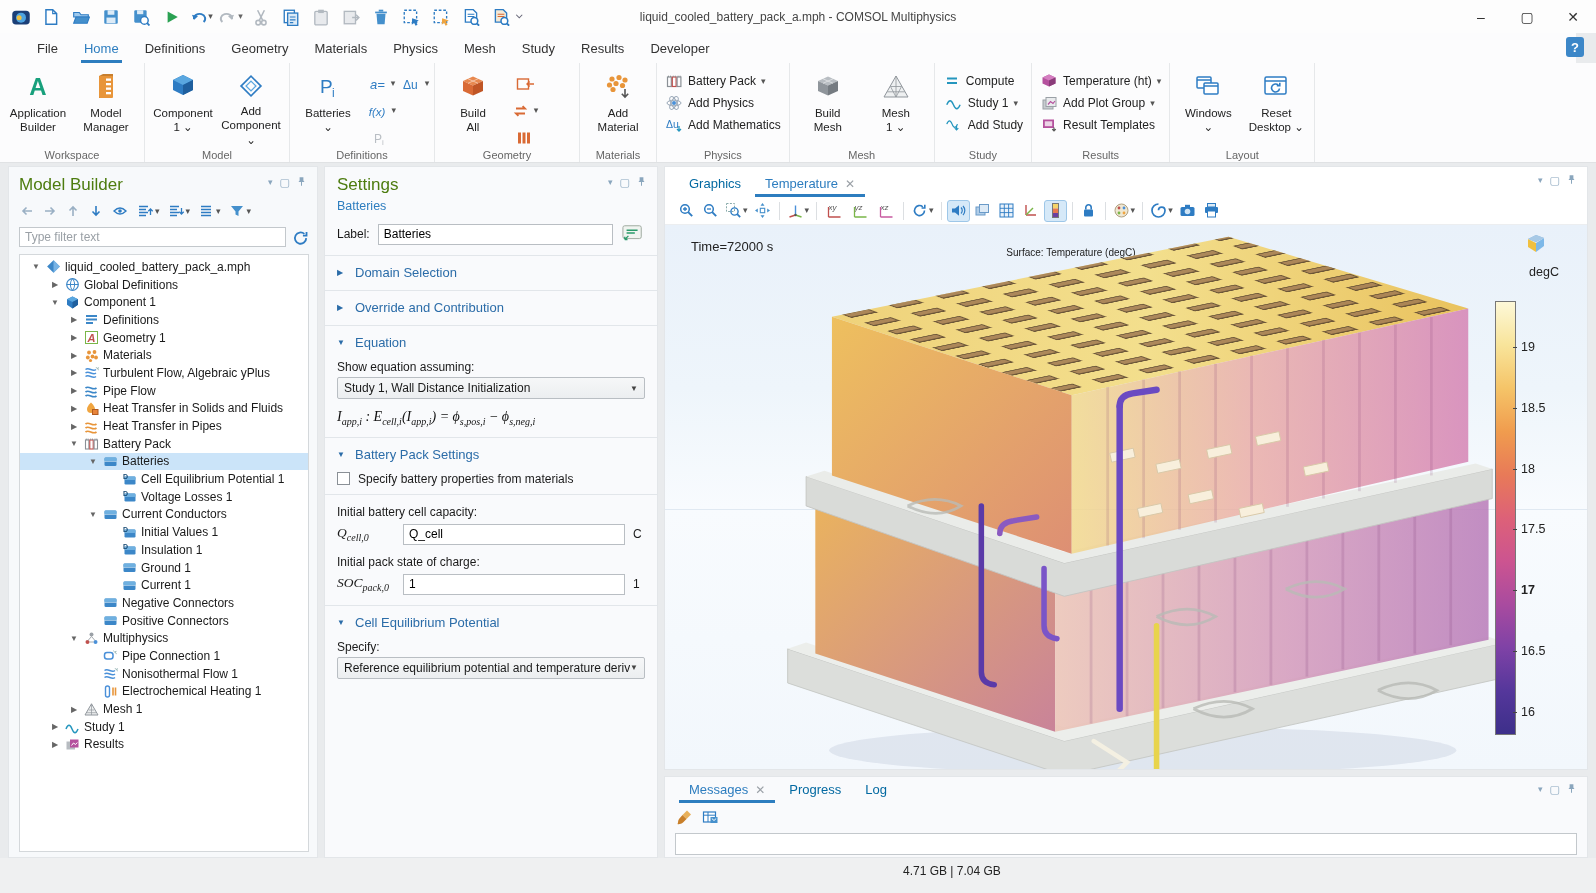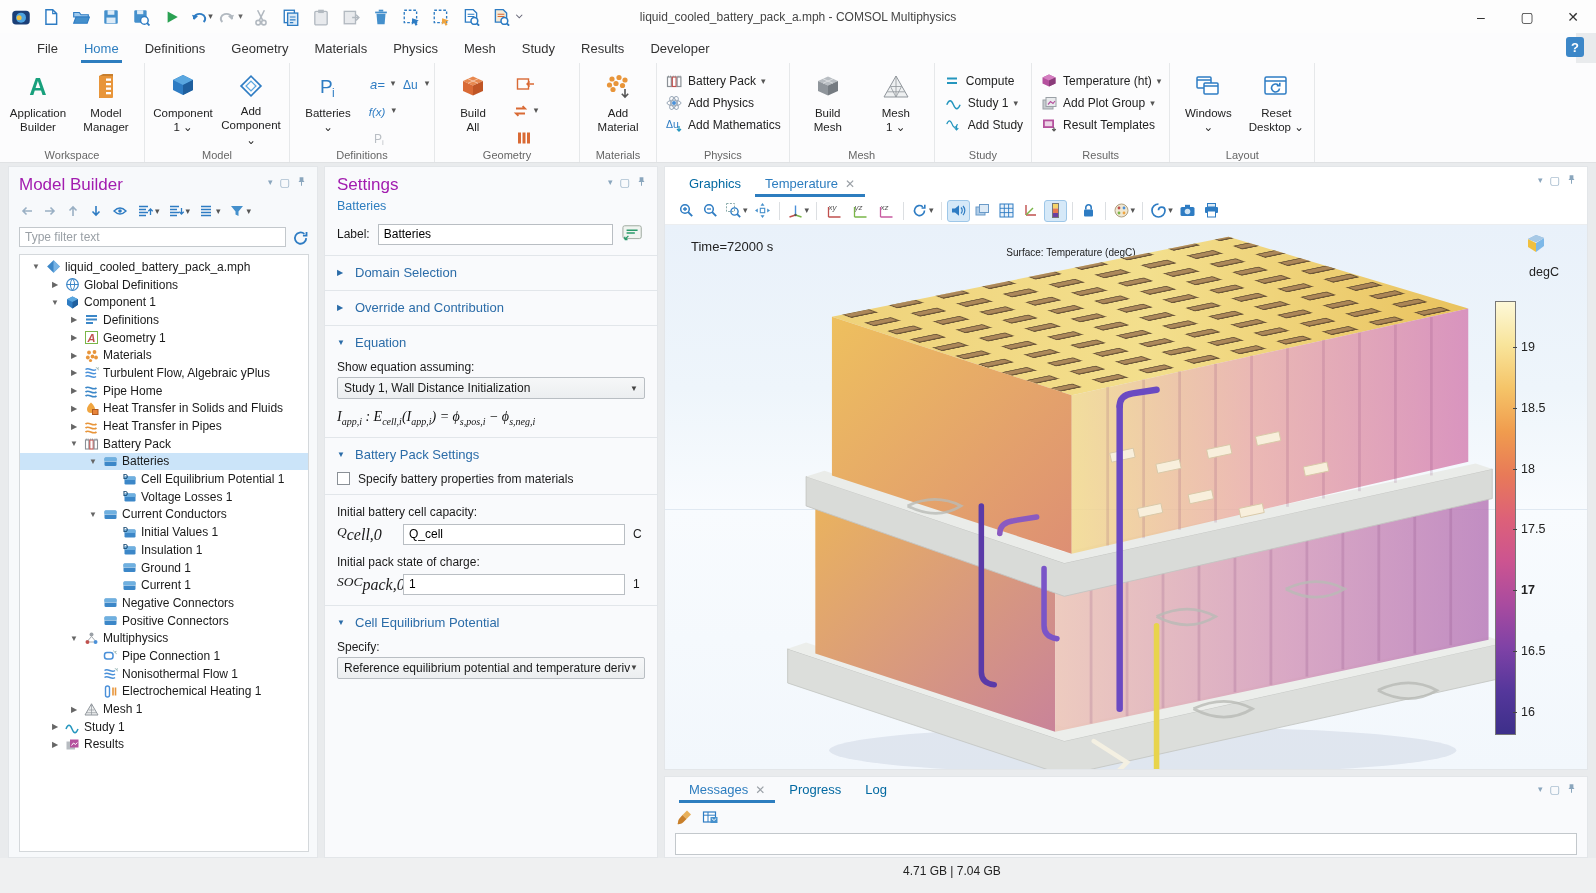--- a/index.html
+++ b/index.html
@@ -31,21 +31,21 @@
   .rbtn-large { width:68px; display:flex; flex-direction:column; align-items:center; padding-top:5px; border-radius:3px; cursor:default; }
   .rbtn-large .ric { height:32px; display:flex; align-items:center; justify-content:center; }
   .rbtn-large .rlabel { font-size:11.5px; color:#222; text-align:center; line-height:1.25; margin-top:3px; }
   .rchev { color:#555; font-size:9px; line-height:1; }
   .rlist { display:flex; flex-direction:column; justify-content:flex-start; gap:4px; padding-top:6px; }
   .rbtn-small { display:flex; align-items:center; gap:5px; font-size:12px; color:#222; padding:1px 4px; border-radius:3px; white-space:nowrap; }
   .rside { display:grid; grid-template-columns:34px 34px; grid-auto-rows:27px; align-items:center; padding-top:4px; }
   .rside .rbtn-mini { display:flex; align-items:center; gap:2px; justify-content:center; border-radius:3px; }
 
   
-  .panel-title { font-size:17px; color:#a21caf; }
+  .panel-title { font-size:17px; color:#4d7c0f; }
   .panel-ctl { position:absolute; right:8px; top:8px; display:flex; gap:7px; align-items:center; }
   .sep-v { width:1px; height:18px; background:#dcdfe2; margin:0 3px; }
 
   
   #model-builder { position:absolute; left:8px; top:166px; width:310px; height:692px; background:#f7f9fb; border:1px solid #e3e6e9; padding:8px 8px 8px 10px; }
   #mb-toolbar { display:flex; align-items:center; gap:7px; margin-top:6px; height:20px; }
   #mb-filter-row { display:flex; align-items:center; gap:5px; margin-top:6px; }
   #mb-filter { flex:1; height:20px; border:1px solid #c3c8cc; background:#fff; font-size:12px; color:#333; padding:0 5px; font-family:inherit; }
   #mb-filter::placeholder { color:#9aa0a6; }
   #tree-box { margin-top:7px; background:#fff; border:1px solid #d4d8db; height:598px; overflow:hidden; padding-top:3px; }
@@ -63,21 +63,21 @@
   .set-input { height:21px; border:1px solid #b9bec3; background:#fff; font-size:12px; padding:0 5px; font-family:inherit; }
   .sec-div { height:1px; background:#e2e6ea; margin:10px -12px 0 -12px; }
   .sec-head { display:flex; align-items:center; gap:8px; color:#2b6ca8; font-size:13px; margin-top:9px; cursor:default; }
   .sec-head .tri { font-size:8px; color:#2b6ca8; width:10px; }
   .field-label { margin-top:10px; color:#1a1a1a; }
   .dropdown { margin-top:3px; height:22px; background:linear-gradient(#f6f7f8,#eceef0); border:1px solid #b9bec3; border-radius:2px; display:flex; align-items:center; padding:0 6px; justify-content:space-between; font-size:12px; }
   .dd-arrow { color:#444; font-size:8px; }
   .formula { font-family:"Liberation Serif","DejaVu Serif",serif; font-style:italic; font-size:14px; margin-top:10px; color:#111; }
   .formula sub { font-size:10px; }
   .sym { font-family:"Liberation Serif","DejaVu Serif",serif; font-style:italic; font-size:13.5px; width:58px; flex:none; }
-  .sym sub { font-size:16px; }
+  .sym sub { font-size:10px; }
   .unit { width:12px; text-align:left; flex:none; }
   .checkbox { width:13px; height:13px; border:1px solid #8a9096; background:#fff; flex:none; }
 
   
   #graphics { position:absolute; left:664px; top:166px; width:924px; height:604px; background:#fff; border:1px solid #e3e6e9; display:flex; flex-direction:column; }
   .tabs-row { height:30px; display:flex; align-items:flex-end; padding-left:14px; gap:4px; position:relative; flex:none; }
   .tab { padding:5px 10px 6px 10px; font-size:13px; color:#0369a1; display:flex; align-items:center; gap:7px; position:relative; }
   .tab.active { color:#2d7dbf; }
   .tab.active::after { content:""; position:absolute; left:0; right:0; bottom:0; height:3px; background:#2d7dbf; }
   .tab .x { color:#9aa0a6; font-size:12px; }
@@ -738,21 +738,21 @@
         </span>
         <span class="tree-label">Turbulent Flow, Algebraic yPlus</span>
       </div>
       <div class="tree-row" style="padding-left: 46px;">
         <span class="tree-exp">▶</span>
         <span class="tree-ico">
           <svg width="15" height="15" viewBox="0 0 15 15">
             <path d="M1.5 5c3.5-3 7 3 11 0M1.5 9c3.5-3 7 3 11 0M1.5 13c3.5-3 7 3 11 0" fill="none" stroke="#3c87c8" stroke-width="1.7"></path>
           </svg>
         </span>
-        <span class="tree-label">Pipe Home</span>
+        <span class="tree-label">Pipe Flow</span>
       </div>
       <div class="tree-row" style="padding-left: 46px;">
         <span class="tree-exp">▶</span>
         <span class="tree-ico">
           <svg width="15" height="15" viewBox="0 0 15 15">
             <path d="M7 1.5c2.5 2.6 4 4.3 4 6.5a4 4 0 1 1-8 0C3 5.8 4.5 4.1 7 1.5z" fill="#f0a540"></path>
             <rect x="8.5" y="8.5" width="5.5" height="5" fill="#e8843a" stroke="#b05a20"></rect>
           </svg>
         </span>
         <span class="tree-label">Heat Transfer in Solids and Fluids</span>

